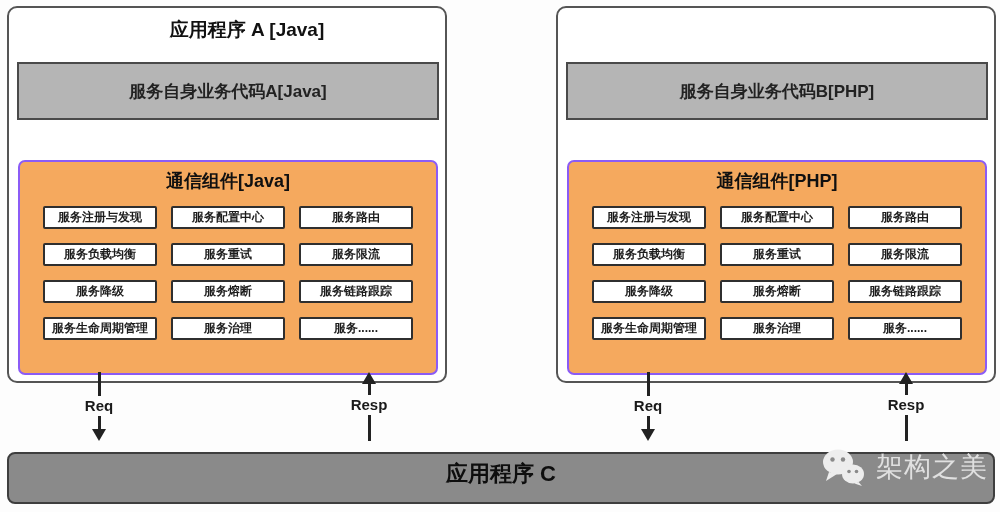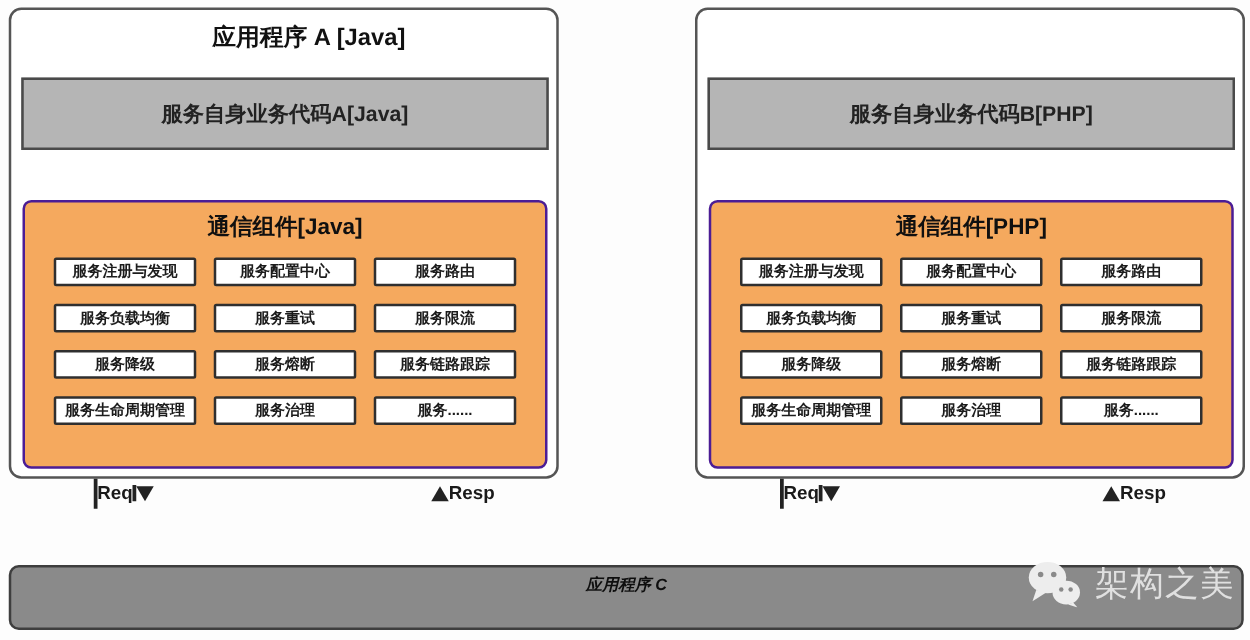--- a/index.html
+++ b/index.html
@@ -52,21 +52,21 @@
     color: #222222;
   }
 
   .comm-box {
     position: absolute;
     left: 9px;
     top: 152px;
     width: 420px;
     height: 215px;
     background: #f5a95e;
-    border: 2px solid #4c1d95;
+    border: 2px solid #8b5cf6;
     border-radius: 7px;
   }
   .comm-title {
     margin-top: 7px;
     text-align: center;
     font-size: 18px;
     font-weight: bold;
     color: #101010;
   }
   .comm-grid {
@@ -98,34 +98,33 @@
     top: 452px;
     width: 988px;
     height: 52px;
     background: #8a8a8a;
     border: 2px solid #3e3e3e;
     border-radius: 8px;
   }
   .bottom-bar-title {
     margin-top: 5px;
     text-align: center;
-    font-size: 13px;
+    font-size: 22px;
     font-weight: bold;
     color: #0e0e0e;
-    font-style: italic;
   }
 
   
   .arrow {
     position: absolute;
-    top: 360px;
+    top: 372px;
     width: 48px;
     height: 69px;
     display: flex;
-    flex-direction: row;
+    flex-direction: column;
     align-items: center;
   }
   .arrow .seg { width: 3px; background: #222222; }
   .arrow-label {
     height: 20px;
     line-height: 20px;
     font-size: 15px;
     font-weight: bold;
     color: #1a1a1a;
   }

